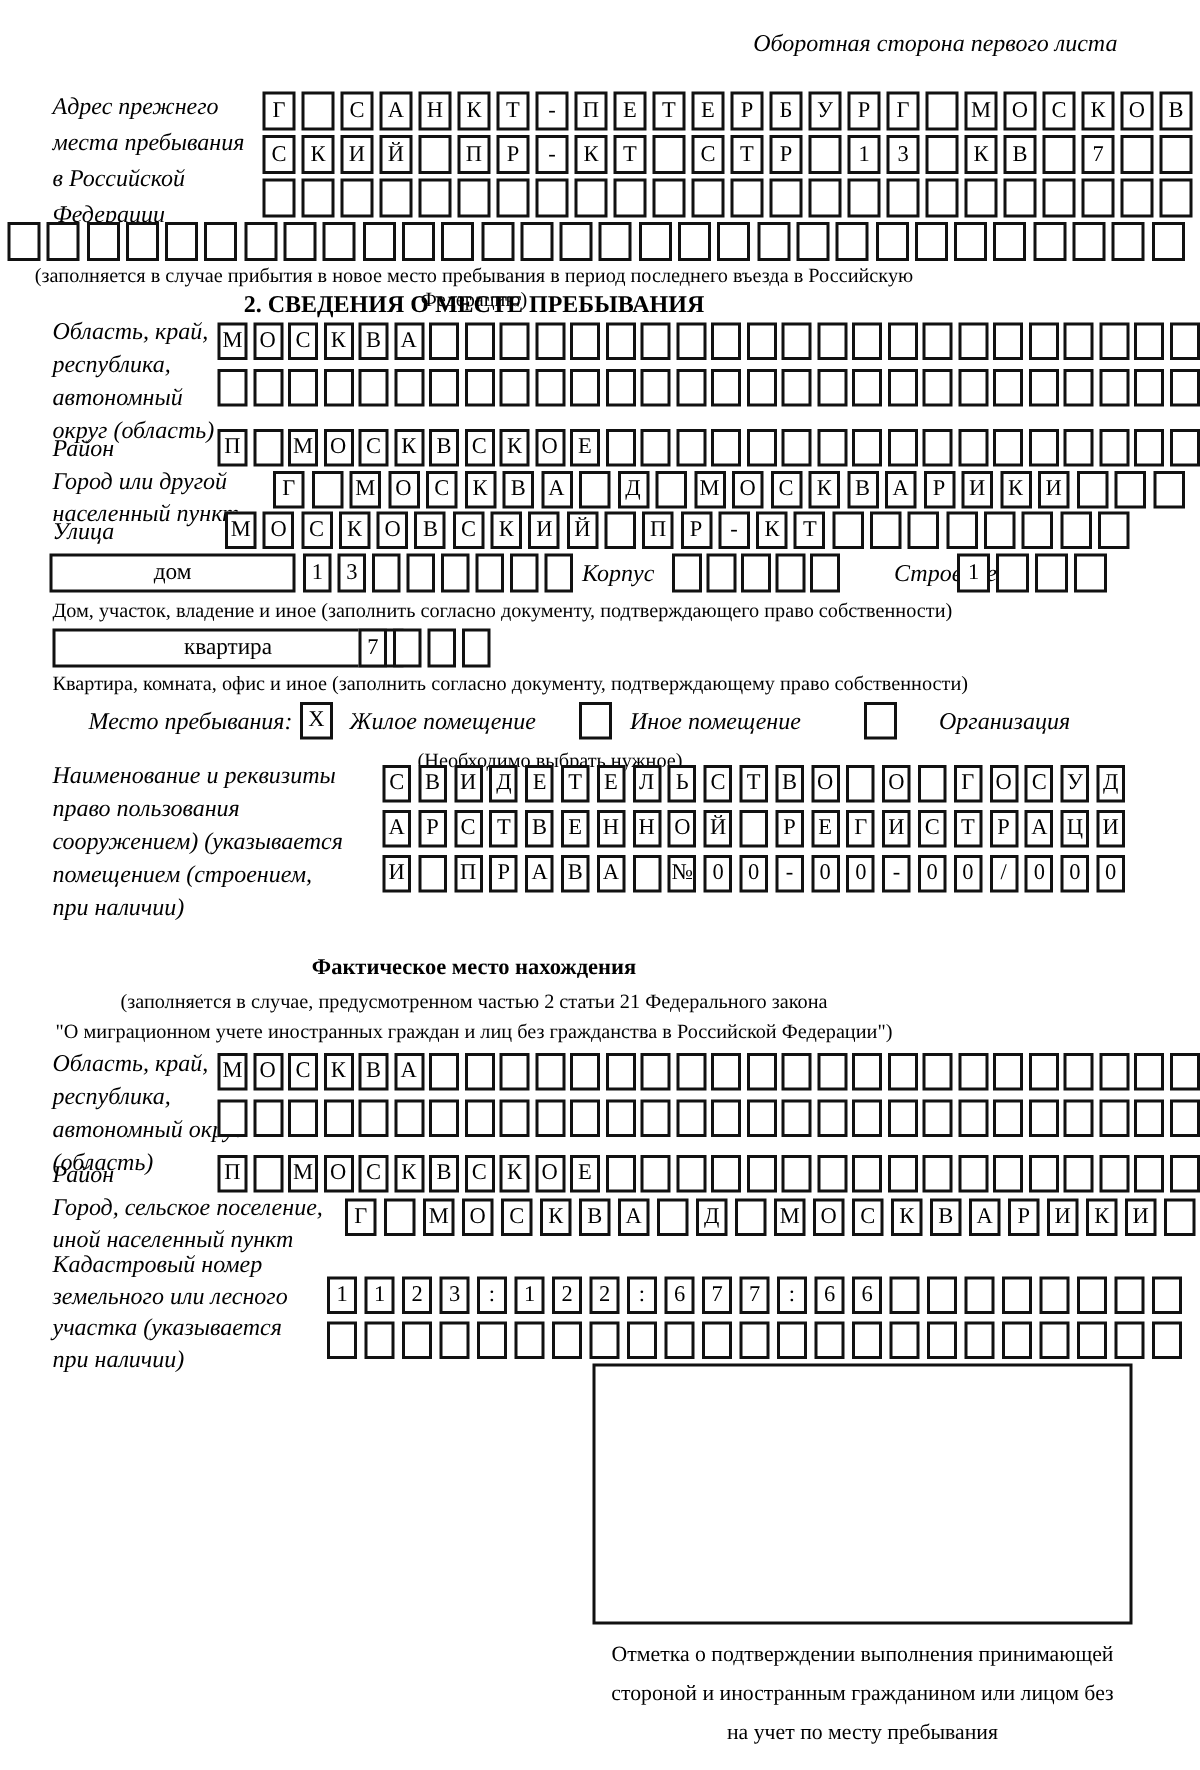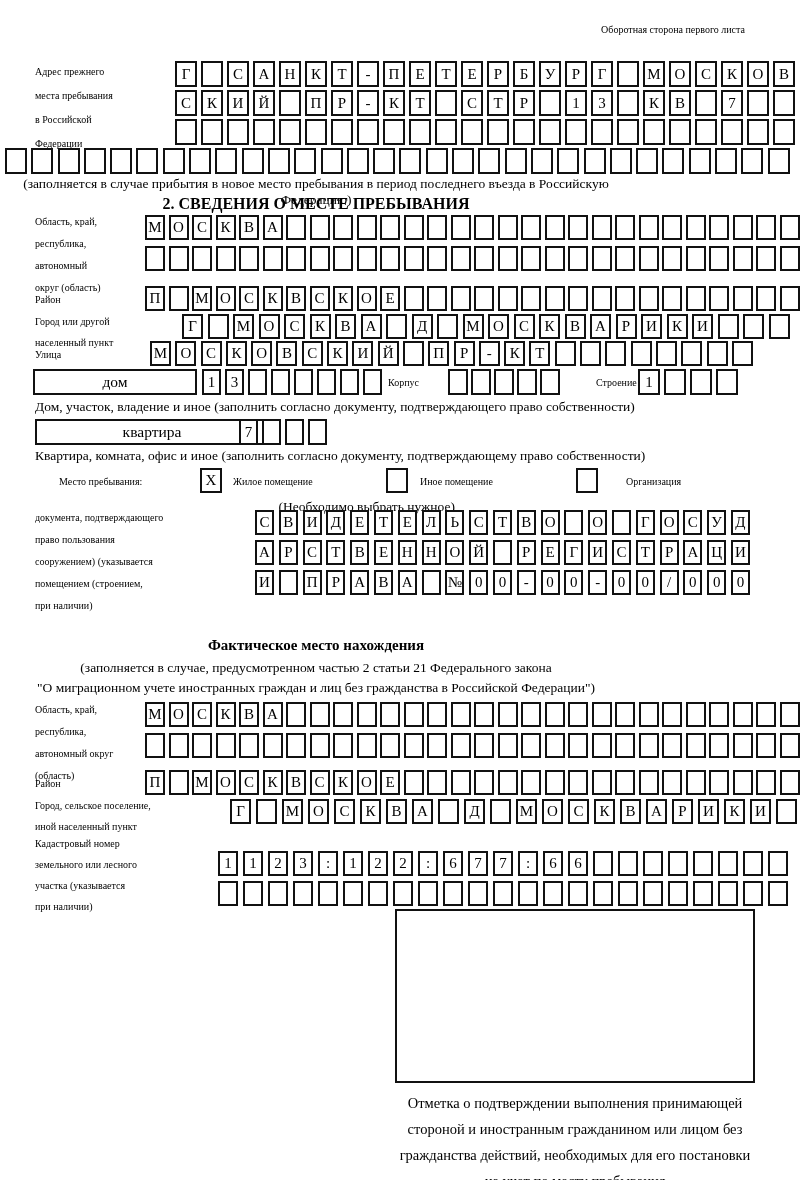--- a/index.html
+++ b/index.html
@@ -1,19 +1,19 @@
 <!DOCTYPE html>
 <html><head>
 <meta charset="utf-8">
 <style>
   html,body{margin:0;padding:0;background:#fff;}
   body{width:800px;height:1180px;position:relative;overflow:hidden;
        font-family:"Liberation Serif","DejaVu Serif",serif;color:#000;}
   .abs{position:absolute;}
-  .lbl{font-size:10px;line-height:23px;}
+  .lbl{font-size:16px;line-height:23px;font-style:italic;}
   .sm{font-size:13.5px;}
   .ctr{text-align:center;width:632px;left:0;}
   .bold{font-weight:bold;}
   .boxrow{display:flex;gap:var(--g,4px);}
   .cell{flex:none;box-sizing:border-box;width:var(--w,22px);height:var(--h,26px);
         border:2px solid #111;display:flex;align-items:center;justify-content:center;
         font-size:15px;background:#fff;}
   .wbox{box-sizing:border-box;border:2px solid #111;height:26px;display:flex;
         align-items:center;justify-content:center;font-size:15.5px;background:#fff;}
   .chk{box-sizing:border-box;border:2px solid #111;width:22px;height:25px;display:flex;
@@ -345,21 +345,21 @@
 <div class="abs lbl" style="left:35px;top:470px;margin-left:24px;">Место пребывания:</div>
 <div class="abs chk" style="left:200px;top:468px;">X</div>
 <div class="abs lbl" style="left:233px;top:470px;">Жилое помещение</div>
 <div class="abs chk" style="left:386px;top:468px;"></div>
 <div class="abs lbl" style="left:420px;top:470px;">Иное помещение</div>
 <div class="abs chk" style="left:576px;top:468px;"></div>
 <div class="abs lbl" style="left:626px;top:470px;">Организация</div>
 <div class="abs sm" style="left:155px;top:463px;width:300px;text-align:right;margin-top:36px;">(Необходимо выбрать нужное)</div>
 
 <div class="abs lbl lines" style="left:35px;top:507px;line-height:22px;">
-    <div>документа, подтверждающего</div>
+    <div>Наименование и реквизиты</div>
     <div>право пользования</div>
     <div>сооружением) (указывается</div>
     <div>помещением (строением,</div>
     <div>при наличии)</div>
   </div>
 <div class="abs boxrow" style="left:255px;top:510px;--w:19px;--g:4.8px;--h:25px;">
     <span class="cell">С</span>
     <span class="cell">В</span>
     <span class="cell">И</span>
     <span class="cell">Д</span>
@@ -614,15 +614,14 @@
     <span class="cell"></span>
     <span class="cell"></span>
     <span class="cell"></span>
     <span class="cell"></span>
   </div>
 
 <div class="abs stamp" style="left:395px;top:909px;width:360px;height:174px;"></div>
 <div class="abs cap lines" style="left:355px;top:1090px;width:440px;">
     <div>Отметка о подтверждении выполнения принимающей</div>
     <div>стороной и иностранным гражданином или лицом без</div>
-    <div>гражданства действий, необходимых для его постановки</div>
     <div>на учет по месту пребывания</div>
   </div>
 
 </body></html>

